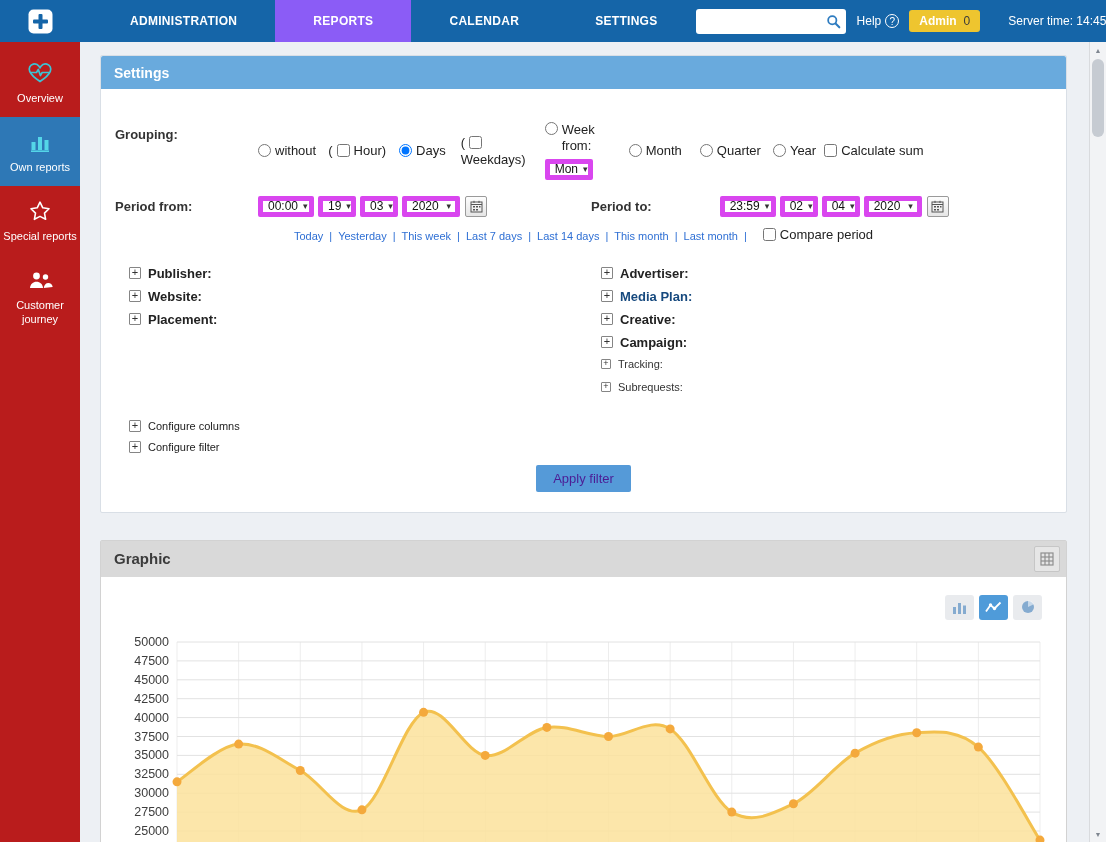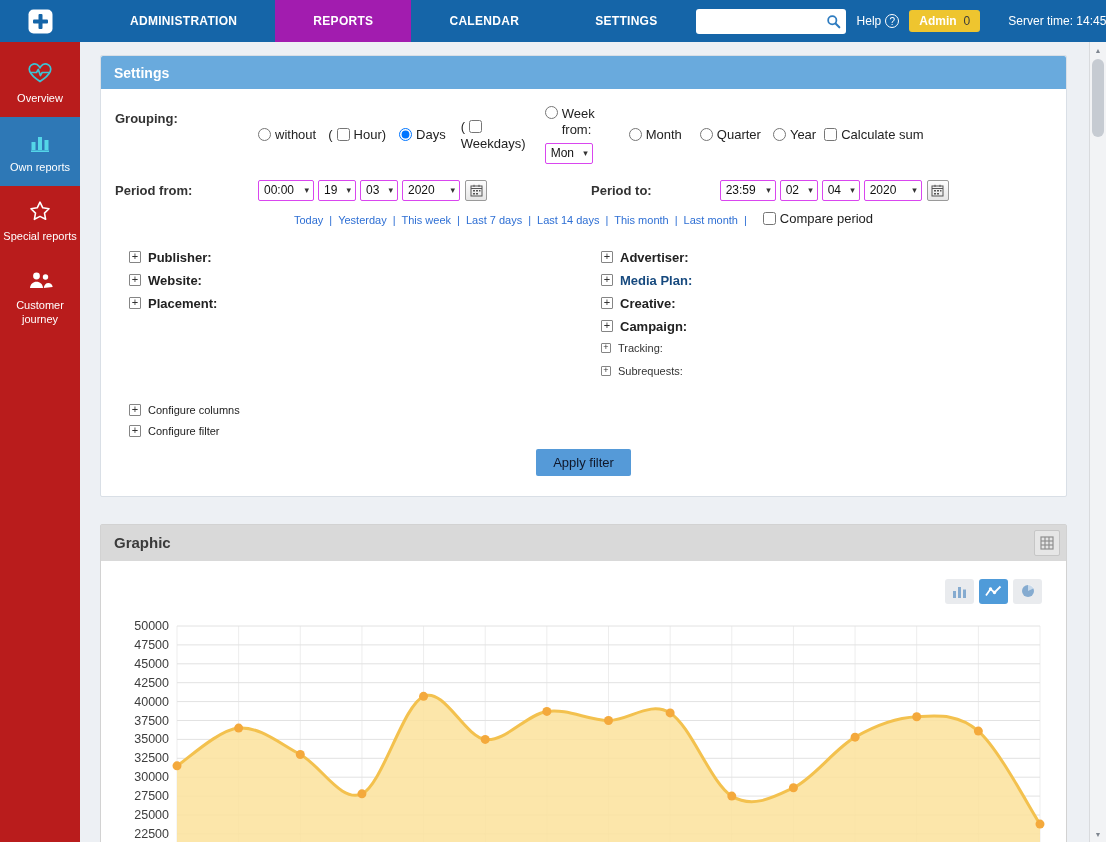--- a/index.html
+++ b/index.html
@@ -5,21 +5,21 @@
   *{margin:0;padding:0;box-sizing:border-box;}
   html,body{width:1106px;height:842px;overflow:hidden;}
   body{font-family:"Liberation Sans",sans-serif;background:#edf0f4;}
   .app{width:1106px;height:842px;display:flex;flex-direction:column;}
 
   
   .topbar{flex:0 0 42px;background:#1565a8;display:flex;align-items:center;color:#fff;}
   .logo{margin-left:27px;width:27px;height:27px;flex:0 0 auto;cursor:pointer;}
   .nav{display:flex;height:42px;margin-left:38px;}
   .nav-item{display:flex;align-items:center;padding:0 38px;font-size:12px;font-weight:bold;letter-spacing:.3px;cursor:pointer;white-space:nowrap;}
-  .nav-item.active{background:#a21caf;text-align:right;}
+  .nav-item.active{background:#8b5cf6;text-align:right;}
   .search-box{margin-left:auto;width:150px;height:25px;background:#fff;border-radius:3px;display:flex;align-items:center;padding:0 5px 0 8px;}
   .search-input{flex:1;min-width:0;border:none;outline:none;font-size:12px;font-family:inherit;background:transparent;}
   .search-icon{display:flex;align-items:center;cursor:pointer;}
   .help{display:flex;align-items:center;gap:4px;font-size:12px;margin-left:11px;cursor:pointer;}
   .qmark{width:14px;height:14px;border:1px solid #fff;border-radius:50%;font-size:10px;display:inline-flex;align-items:center;justify-content:center;}
   .qmark::before{content:"?";}
   .admin-badge{margin-left:10px;background:#eec52f;border-radius:3px;padding:4px 10px;font-size:12px;font-weight:bold;display:flex;gap:7px;align-items:center;cursor:pointer;}
   .admin-badge .count{color:#3a3a3a;font-weight:normal;}
   .server-time{margin-left:28px;margin-right:16px;font-size:12px;white-space:nowrap;}
 
@@ -37,38 +37,38 @@
   
   .scrollbar{flex:0 0 17px;background:#f2f3f5;border-left:1px solid #d9dbde;position:relative;}
   .sb-arrow{position:absolute;left:0;width:16px;height:16px;display:flex;align-items:center;justify-content:center;font-size:7px;color:#7f8690;cursor:pointer;}
   .sb-arrow.up{top:0;} .sb-arrow.up::before{content:"▲";}
   .sb-arrow.down{bottom:0;} .sb-arrow.down::before{content:"▼";}
   .sb-thumb{position:absolute;left:2px;top:17px;width:12px;height:78px;background:#c6cbd2;border-radius:7px;cursor:pointer;}
 
   
   .panel{background:#fff;border:1px solid #d9dfe6;border-radius:2px;}
   .settings-header{height:33px;background:#69aadd;color:#fff;display:flex;align-items:center;padding:0 13px;font-size:14px;font-weight:bold;border-radius:2px 2px 0 0;}
-  .settings-body{padding:17px 14px 18px;}
+  .settings-body{padding:33px 14px 18px;}
   .row{display:flex;}
   .flabel{font-size:13px;font-weight:bold;color:#333;}
 
   
   .grouping-row{margin-bottom:16px;}
   .grouping-row > .flabel{width:143px;padding-top:5px;flex:0 0 143px;}
   .group-options{display:flex;align-items:center;flex:1;}
   label.opt{display:inline-flex;align-items:center;gap:4px;font-size:13px;color:#222;cursor:pointer;}
   .opt input{margin:0;cursor:pointer;}
   .opt .paren{font-size:13px;}
   .opt.narrow{width:68px;flex-wrap:wrap;row-gap:2px;}
   .week-group{display:inline-flex;flex-direction:column;gap:4px;width:58px;}
   .week-group .opt{align-items:flex-start;}
   .week-group .opt span{width:40px;line-height:1.25;}
 
   
-  .select{display:inline-flex;align-items:center;justify-content:space-between;background:#fff;border:1px solid #d946ef;border-radius:2px;height:21px;padding:0 4px 0 5px;font-size:12px;color:#111;cursor:pointer;white-space:nowrap;}
+  .select{display:inline-flex;align-items:center;justify-content:space-between;background:#fff;border:5px solid #d946ef;border-radius:2px;height:21px;padding:0 4px 0 5px;font-size:12px;color:#111;cursor:pointer;white-space:nowrap;}
   .select::after{content:"▾";font-size:9px;color:#333;margin-left:5px;}
   .w54{width:56px;} .w38{width:38px;} .w56{width:58px;} .w48{width:48px;}
   .sel-gap{margin-left:4px;}
   .cal-btn{width:22px;height:21px;margin-left:5px;border:1px solid #9a9a9a;border-radius:2px;background:linear-gradient(#fdfdfd,#e6e6e6);display:inline-flex;align-items:center;justify-content:center;cursor:pointer;}
 
   
   .period-row{align-items:center;margin-bottom:9px;}
   .period-row > .flabel{width:143px;flex:0 0 143px;}
   .to-label{margin-left:104px;margin-right:68px;font-size:13px;font-weight:bold;color:#333;}
 
@@ -89,21 +89,21 @@
   .sec-row.accent .sec-label{color:#16497e;}
   .expander{width:12px;height:12px;border:1px solid #858585;background:#fff;display:inline-flex;align-items:center;justify-content:center;border-radius:1px;flex:0 0 auto;cursor:pointer;}
   .expander::before{content:"+";font-size:11px;line-height:1;color:#333;margin-top:-1px;}
   .sec-row.small .expander{width:10px;height:10px;}
   .sec-row.small .expander::before{font-size:9px;}
 
   
   .configure{padding-left:14px;margin-top:16px;}
   .cfg-label{font-size:11px;color:#222;}
   .configure .sec-row{margin-bottom:9px;cursor:pointer;}
-  .apply-btn{display:block;margin:12px auto 2px;background:#559ad8;color:#0f172a;border:none;border-radius:2px;font-size:13px;padding:6px 17px;cursor:pointer;font-family:inherit;}
+  .apply-btn{display:block;margin:12px auto 2px;background:#559ad8;color:#4c1d95;border:none;border-radius:2px;font-size:13px;padding:6px 17px;cursor:pointer;font-family:inherit;}
 
   
   .graphic{margin-top:27px;border:1px solid #d2d2d2;}
   .graphic-header{height:36px;background:#d9d9d9;display:flex;align-items:center;justify-content:space-between;padding:0 6px 0 13px;font-size:15px;font-weight:bold;color:#3b3b3b;}
   .gh-btn{width:26px;height:26px;background:#e6e6e6;border:1px solid #c6c6c6;border-radius:2px;display:flex;align-items:center;justify-content:center;cursor:pointer;}
   .graphic-body{padding:10px 14px 0;}
   .chart-type-buttons{display:flex;justify-content:flex-end;gap:5px;margin:8px 10px 12px 0;}
   .chart-btn{width:29px;height:25px;border-radius:3px;background:#e9ebee;color:#85abd0;display:flex;align-items:center;justify-content:center;cursor:pointer;}
   .chart-btn.active{background:#4f9bd9;color:#fff;}
   .chart-btn svg{display:block;}

